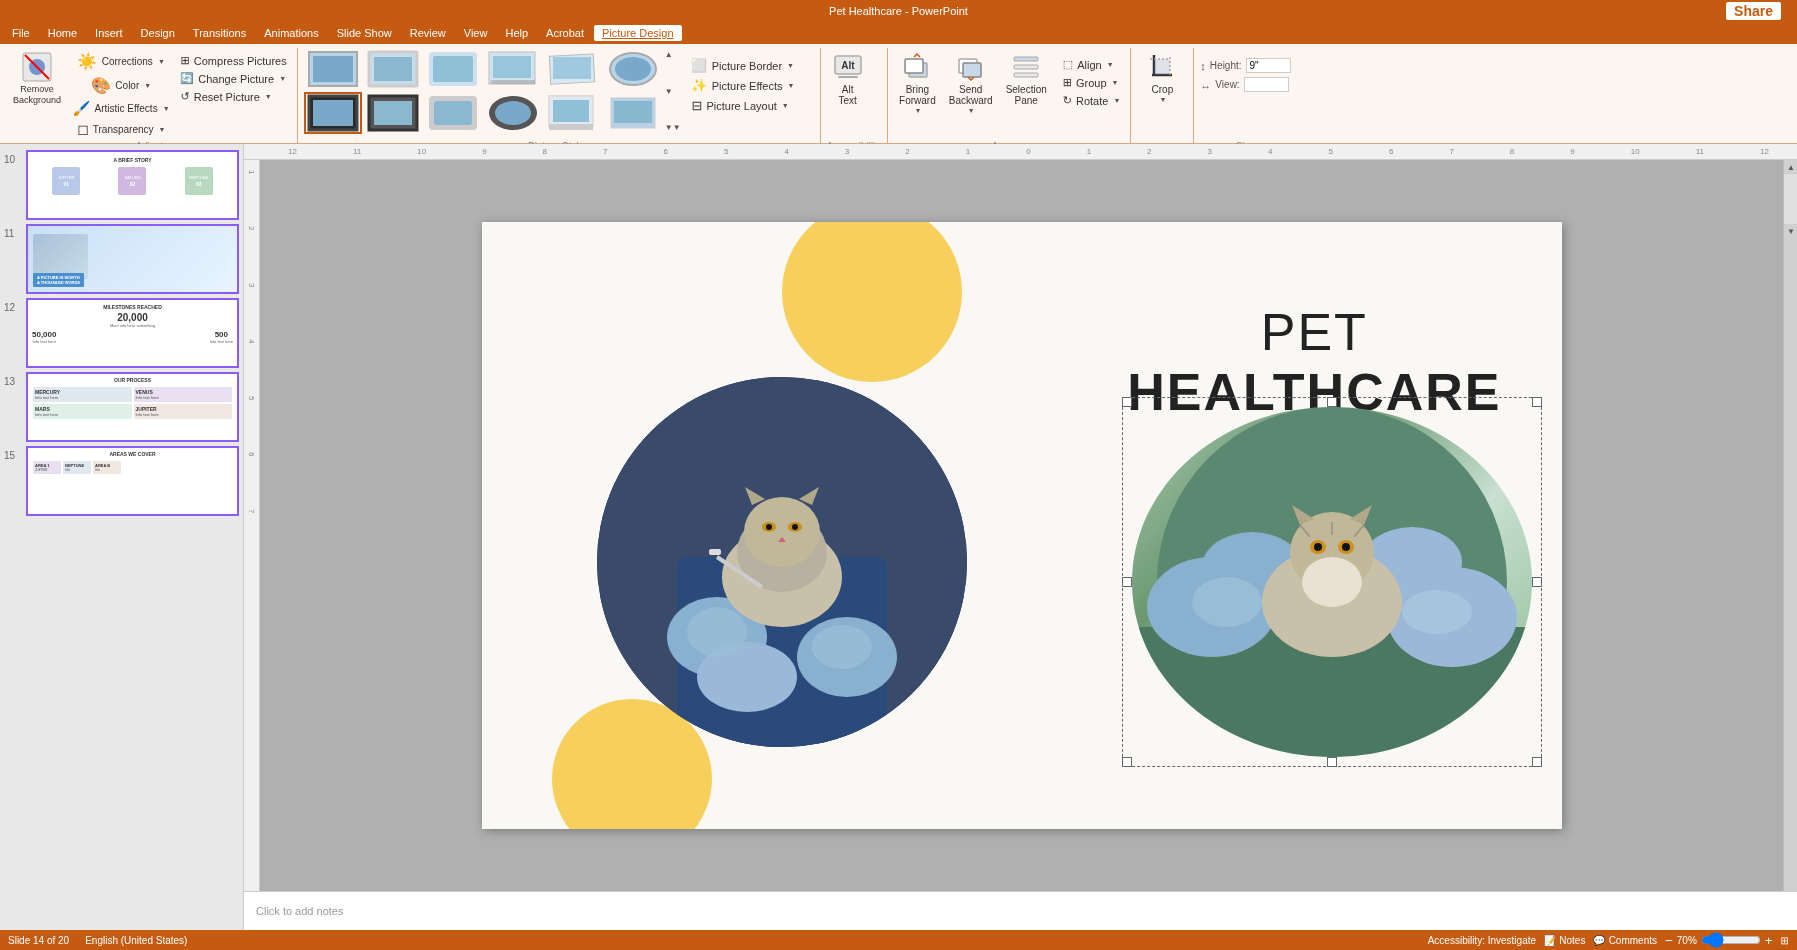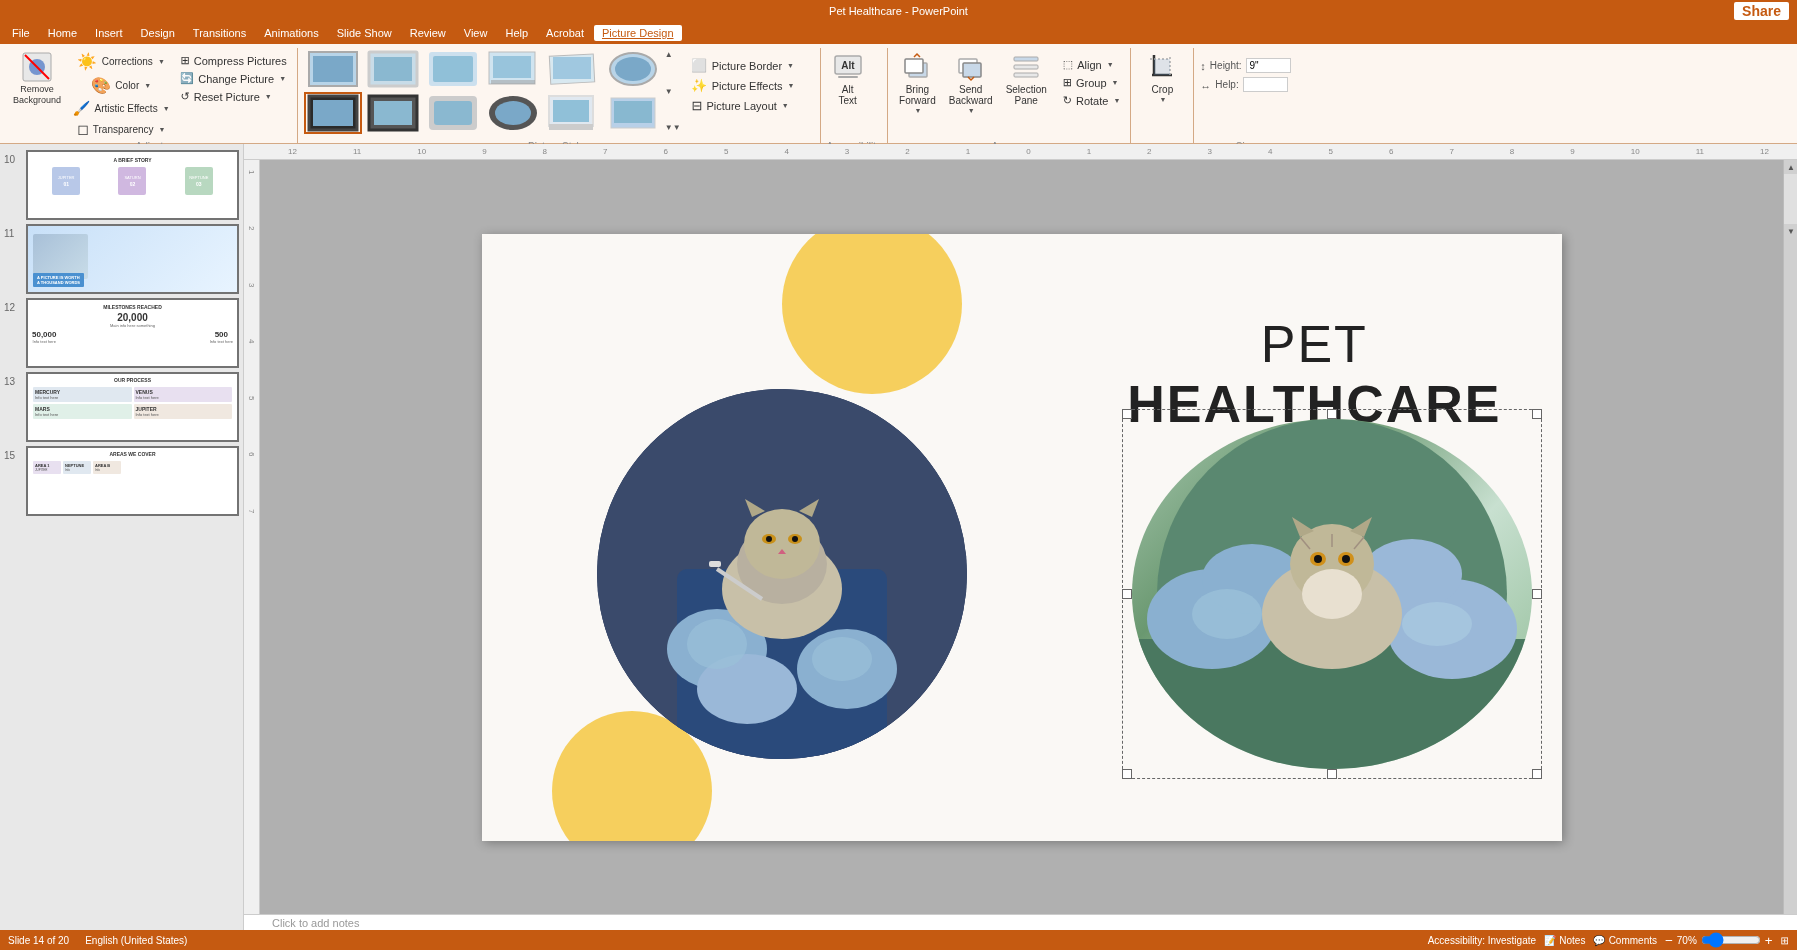--- a/index.html
+++ b/index.html
@@ -4,21 +4,21 @@
   <style>
     * { box-sizing: border-box; margin: 0; padding: 0; }
     body { font-family: 'Segoe UI', Arial, sans-serif; font-size: 12px; background: #f0f0f0; overflow: hidden; width: 1797px; height: 950px; }
 
     
     .title-bar {
       height: 22px;
       background: #c55a11;
       display: flex;
       align-items: center;
-      padding: 0 8px;
+      padding: 0 16px;
       color: white;
       font-size: 11px;
       justify-content: flex-end;
     }
     .title-bar .share-btn {
       background: white;
       color: #c55a11;
       border: none;
       border-radius: 2px;
       padding: 1px 8px;
@@ -158,21 +158,21 @@
     }
     .slide-num {
       font-size: 10px;
       color: #666;
       min-width: 18px;
       padding-top: 4px;
     }
     .slide-img {
       flex: 1;
       border: 2px solid transparent;
-      background: #737373;
+      background: #8b5cf6;
       min-height: 65px;
       overflow: hidden;
       position: relative;
     }
     .slide-thumb.active .slide-img { border-color: #c55a11; }
     .slide-img-inner {
       width: 100%;
       height: 66px;
       display: flex;
       align-items: center;
@@ -338,26 +338,26 @@
     .handle-br { bottom: 0; right: 0; }
     .selection-border {
       position: absolute;
       top: 0; left: 0; right: 0; bottom: 0;
       border: 1px dashed #666;
       pointer-events: none;
     }
 
     
     .notes-bar {
-      height: 16px;
+      height: 39px;
       background: white;
       border-top: 1px solid #ccc;
       display: flex;
       align-items: center;
-      padding: 0 28px;
+      padding: 0 12px;
       font-size: 11px;
       color: #666;
     }
 
     
     .status-bar {
       height: 20px;
       background: #c55a11;
       display: flex;
       align-items: center;
@@ -701,21 +701,21 @@
 
     <div class="ribbon-group">
       <div class="ribbon-group-content" style="flex-direction:column;gap:4px;padding-top:10px;">
         <div style="display:flex;align-items:center;gap:4px;">
           <span style="font-size:11px;color:#555;">↕</span>
           <span style="font-size:10px;color:#555;">Height:</span>
           <input type="text" value="9&quot;" style="width: 45px; font-size: 10px; border: 1px solid rgb(204, 204, 204); padding: 1px 3px;">
         </div>
         <div style="display:flex;align-items:center;gap:4px;">
           <span style="font-size:11px;color:#555;">↔</span>
-          <span style="font-size:10px;color:#555;">Help:</span>
+          <span style="font-size:10px;color:#555;">View:</span>
           <input type="text" value="" style="width: 45px; font-size: 10px; border: 1px solid rgb(204, 204, 204); padding: 1px 3px;">
         </div>
       </div>
       <div class="ribbon-group-label">Size</div>
     </div>
 
   </div>
 </div>
 
 <div class="main-area">

